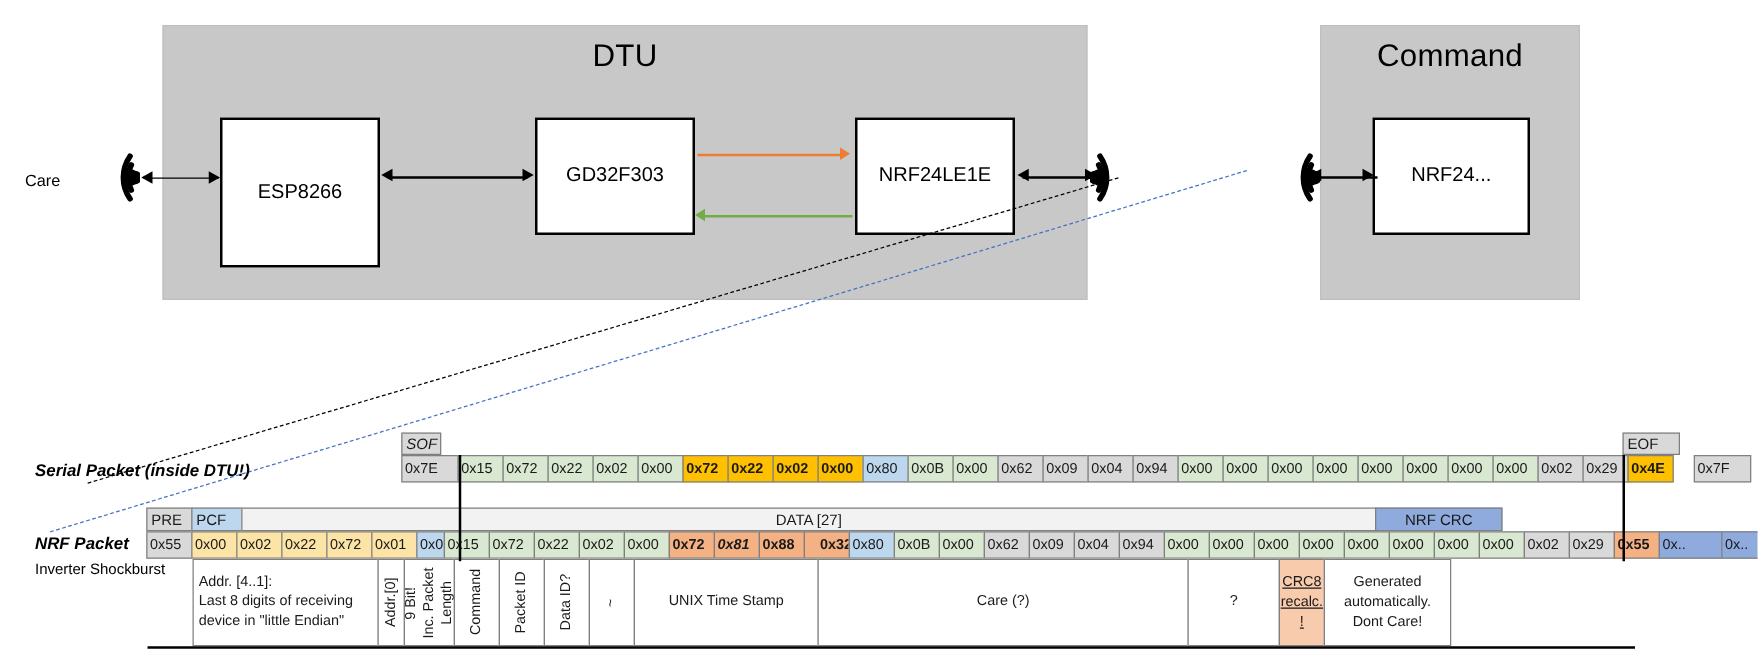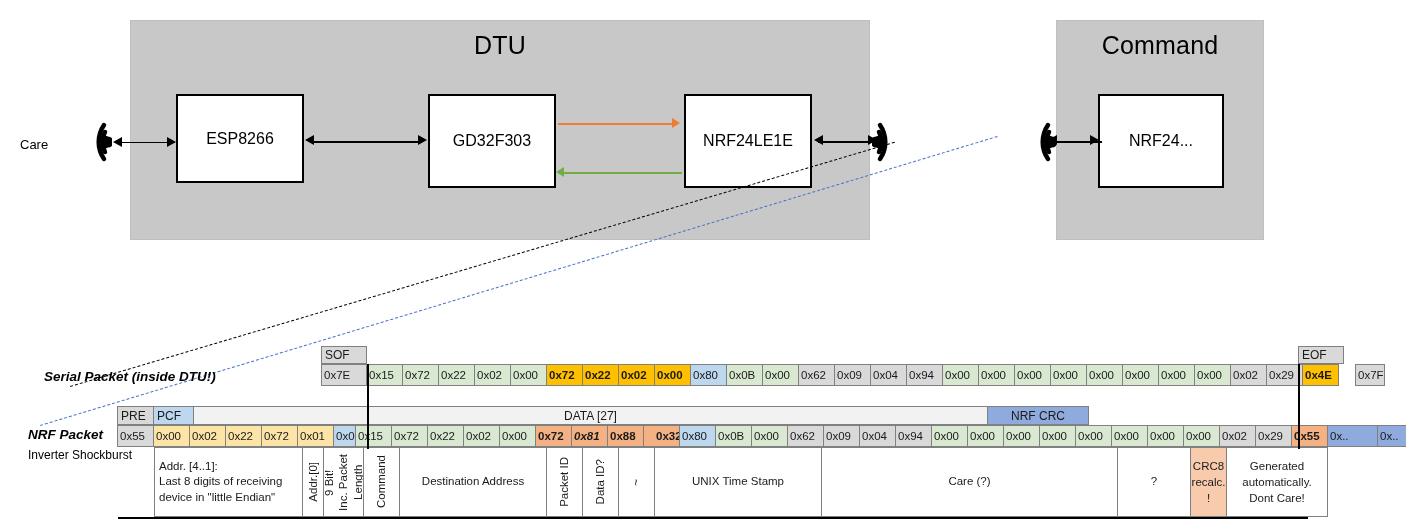--- a/index.html
+++ b/index.html
@@ -130,21 +130,21 @@
   .vsep{position:absolute;width:0;border-left:2px solid #000;}
   .hsep{position:absolute;height:0;border-top:2px solid #000;}
 </style>
 </head>
 <body>
 
 <div class="enclosure abs" style="left:130px;top:20px;width:740px;height:220px;">
   <div class="enclosure-title">DTU</div>
 </div>
 
-<div class="chip abs" style="left:176px;top:94px;width:128px;height:89px;">
+<div class="chip abs" style="left:176px;top:94px;width:128px;height:120px;">
   <span>ESP8266</span>
 </div>
 <div class="chip abs" style="left:428px;top:94px;width:128px;height:94px;">
   <span>GD32F303</span>
 </div>
 <div class="chip abs" style="left:684px;top:94px;width:128px;height:94px;">
   <span>NRF24LE1E</span>
 </div>
 
 <div class="enclosure abs" style="left:1056px;top:20px;width:208px;height:220px;">
@@ -198,24 +198,24 @@
     <circle cx="44" cy="25" r="5.5" fill="#000"></circle>
   </svg>
 </div>
 <div class="arrow-line" style="left:1052px;top:141px;width:50px;"></div>
 <div class="ah ah-l" style="left:1048px;top:135px;"></div>
 <div class="ah ah-r" style="left:1090px;top:135px;"></div>
 
 <div class="leader black" style="left:70px;top:386px;width:860px;transform:rotate(-16.5deg);"></div>
 <div class="leader blue" style="left:40px;top:425px;width:1000px;transform:rotate(-16.8deg);"></div>
 
-<div class="row-label" style="left:44px;top:369px;">Serial Packet (inside DTU!)</div>
+<div class="row-label" style="left:28px;top:369px;">Serial Packet (inside DTU!)</div>
 
 <div class="cellrow" style="left:322px;top:346px;height:18px;">
-  <div class="hdr c-gray" style="width:46px;">SOF</div>
+  <div class="hdr c-gray" style="width:32px;font-style:italic;">SOF</div>
 </div>
 <div class="cellrow" style="left:1299px;top:346px;height:18px;">
   <div class="hdr c-gray" style="width:46px;">EOF</div>
 </div>
 
 <div class="cellrow" style="left:322px;top:364px;height:22px;">
   <div class="cell c-gray" style="width:46px;">0x7E</div>
   <div id="serial-bytes" style="display:flex;">
       <div class="cell c-green" style="width: 37px;">0x15</div>
       <div class="cell c-green" style="width: 37px;">0x72</div>
@@ -238,30 +238,30 @@
       <div class="cell c-green" style="width: 37px;">0x00</div>
       <div class="cell c-green" style="width: 37px;">0x00</div>
       <div class="cell c-green" style="width: 37px;">0x00</div>
       <div class="cell c-green" style="width: 37px;">0x00</div>
       <div class="cell c-green" style="width: 37px;">0x00</div>
       <div class="cell c-green" style="width: 37px;">0x00</div>
       <div class="cell c-gray" style="width: 37px;">0x02</div>
       <div class="cell c-gray" style="width: 37px;">0x29</div>
       <div class="cell c-amber bold" style="width: 37px;">0x4E</div>
     </div>
-  <div class="cell c-gray" style="width:30px;margin-left:16px;">0x7F</div>
+  <div class="cell c-gray" style="width:46px;margin-left:16px;">0x7F</div>
 </div>
 
 <div class="row-label" style="left:28px;top:427px;">NRF Packet</div>
 <div class="row-sublabel" style="left:28px;top:448px;">Inverter Shockburst</div>
 
 <div class="cellrow" style="left:118px;top:406px;height:19px;">
   <div class="hdr c-gray" style="width:37px;">PRE</div>
   <div class="hdr c-blue" style="width:41px;">PCF</div>
-  <div class="hdr c-offwhite center" style="width:795px;">DATA [27]</div>
+  <div class="hdr c-offwhite center" style="width:908px;">DATA [27]</div>
   <div class="hdr c-bluemid center" style="width:102px;">NRF CRC</div>
 </div>
 
 <div class="cellrow" style="left:118px;top:425px;height:22px;">
   <div class="cell c-gray" style="width:37px;">0x55</div>
   <div id="nrf-address" style="display:flex;">
       <div class="cell c-yellowlight" style="width: 37px;">0x00</div>
       <div class="cell c-yellowlight" style="width: 37px;">0x02</div>
       <div class="cell c-yellowlight" style="width: 37px;">0x22</div>
       <div class="cell c-yellowlight" style="width: 37px;">0x72</div>
@@ -313,42 +313,39 @@
     <span>Addr.[0]</span>
   </div>
   <div class="desc vert" style="width:41px;">
     <span>9 Bit!
 Inc. Packet
 Length</span>
   </div>
   <div class="desc vert" style="width:37px;">
     <span>Command</span>
   </div>
-  <div class="desc center" style="width:148px;">
-    <span>Destination Address</span>
-  </div>
   <div class="desc vert" style="width:37px;">
     <span>Packet ID</span>
   </div>
   <div class="desc vert" style="width:37px;">
     <span>Data ID?</span>
   </div>
   <div class="desc vert" style="width:37px;">
     <span>~</span>
   </div>
-  <div class="desc center" style="width:168px;">
+  <div class="desc center" style="width:148px;">
     <span>UNIX Time Stamp</span>
   </div>
   <div class="desc center" style="width:297px;">
     <span>Care (?)</span>
   </div>
   <div class="desc center" style="width:74px;">
     <span>?</span>
   </div>
-  <div class="desc center orange" style="width:37px;">
+  <div class="desc center orange" style="width:37px;text-decoration:underline;">
     <span style="line-height:1.4;">CRC8 recalc. !</span>
   </div>
   <div class="desc center" style="width:102px;">
     <span style="line-height:1.4;">Generated automatically. Dont Care!</span>
   </div>
 </div>
 
 <div class="vsep" style="left:367px;top:364px;height:85px;"></div>
 <div class="vsep" style="left:1298px;top:364px;height:85px;"></div>
 <div class="hsep" style="left:118px;top:517px;width:1190px;"></div>

